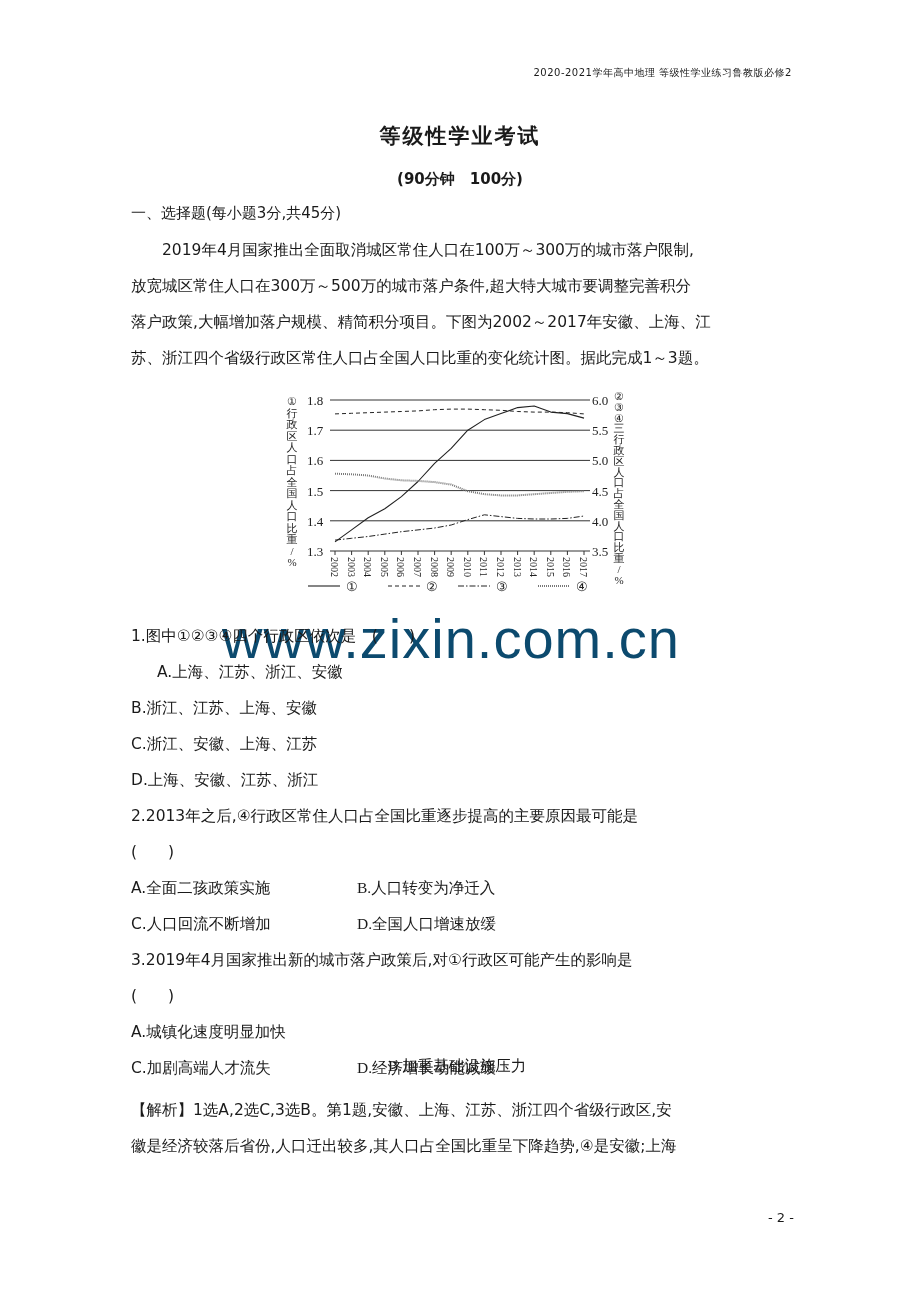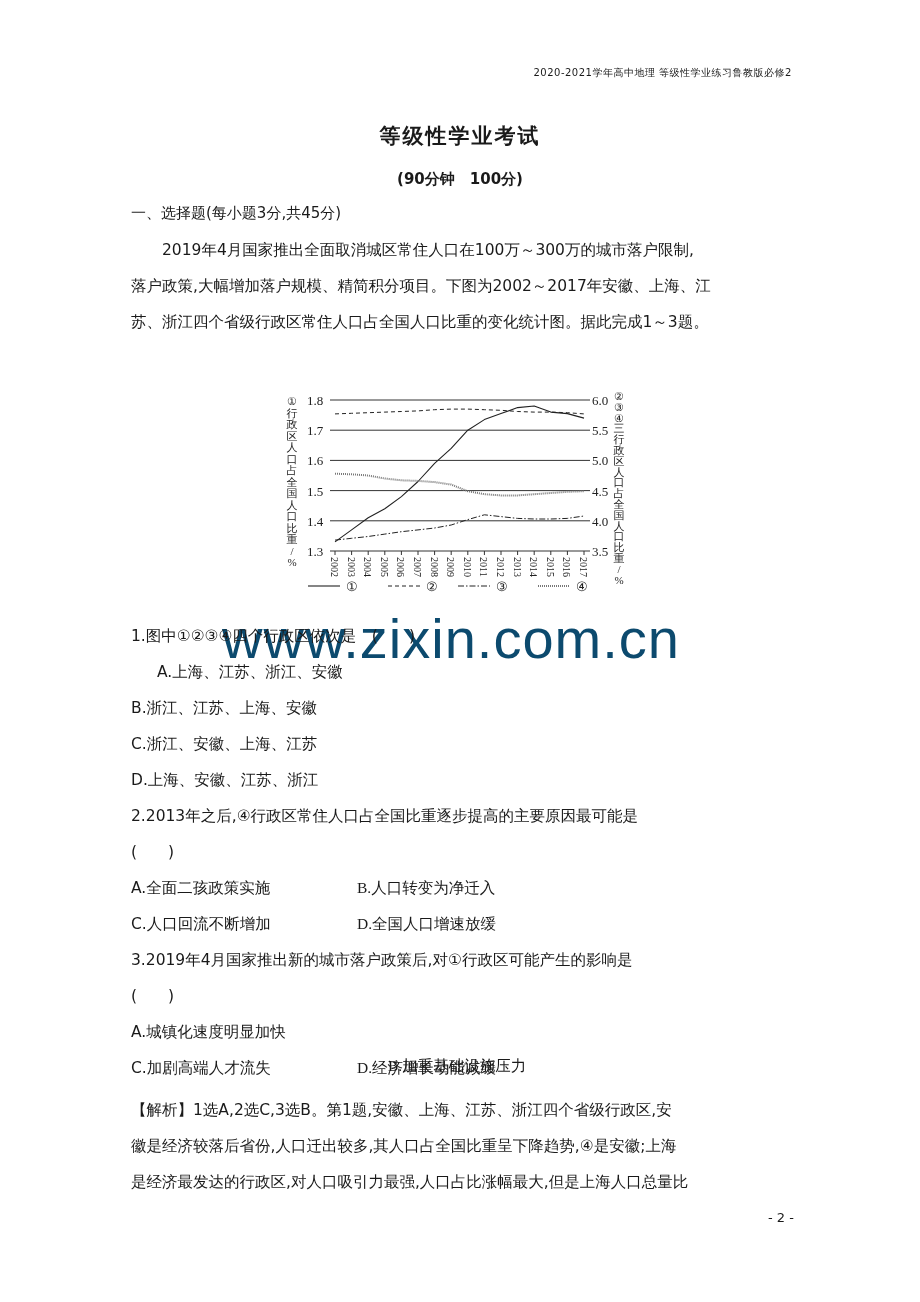--- a/index.html
+++ b/index.html
@@ -25,20 +25,21 @@
 </head>
 <body>
 
 <div class="header-note">2020-2021学年高中地理 等级性学业练习鲁教版必修2</div>
 <div class="title">等级性学业考试</div>
 <div class="subtitle">(90分钟　100分)</div>
 <div class="section">一、选择题(每小题3分,共45分)</div>
 
 <div class="para" style="top:232px;">
   <p class="indent">2019年4月国家推出全面取消城区常住人口在100万～300万的城市落户限制,</p>
+  <p>放宽城区常住人口在300万～500万的城市落户条件,超大特大城市要调整完善积分</p>
   <p>落户政策,大幅增加落户规模、精简积分项目。下图为2002～2017年安徽、上海、江</p>
   <p>苏、浙江四个省级行政区常住人口占全国人口比重的变化统计图。据此完成1～3题。</p>
 </div>
 
 <div class="chart">
   <svg id="chart-svg" width="345" height="215" viewBox="0 0 345 215" xmlns="http://www.w3.org/2000/svg">
       <line x1="50" x2="310" y1="15" y2="15" stroke="#333" stroke-width="1"></line>
       <text x="27" y="20" font-size="13" fill="#222">1.8</text>
       <text x="312" y="20" font-size="13" fill="#222">6.0</text>
       <line x1="50" x2="310" y1="45.2" y2="45.2" stroke="#333" stroke-width="1"></line>
@@ -154,16 +155,15 @@
 <div class="line" style="top:950px;">3.2019年4月国家推出新的城市落户政策后,对①行政区可能产生的影响是</div>
 <div class="line" style="top:986px;">(　　)</div>
 <div class="line" style="top:1022px;">A.城镇化速度明显加快</div>
 <div class="col2" style="top:1056px; left:388px;">B.加重基础设施压力</div>
 <div class="line" style="top:1058px;">C.加剧高端人才流失</div>
 <div class="col2" style="top:1058px; left:357px;">D.经济增长动能减缓</div>
 
 <div class="para" style="top:1092px;">
   <p>【解析】1选A,2选C,3选B。第1题,安徽、上海、江苏、浙江四个省级行政区,安</p>
   <p>徽是经济较落后省份,人口迁出较多,其人口占全国比重呈下降趋势,④是安徽;上海</p>
-  <p>是经济最发达的行政区,对人口吸引力最强,人口占比涨幅最大,但是上海人口总量比</p>
 </div>
 
 <div class="page-num">- 2 -</div>
 
 </body></html>

